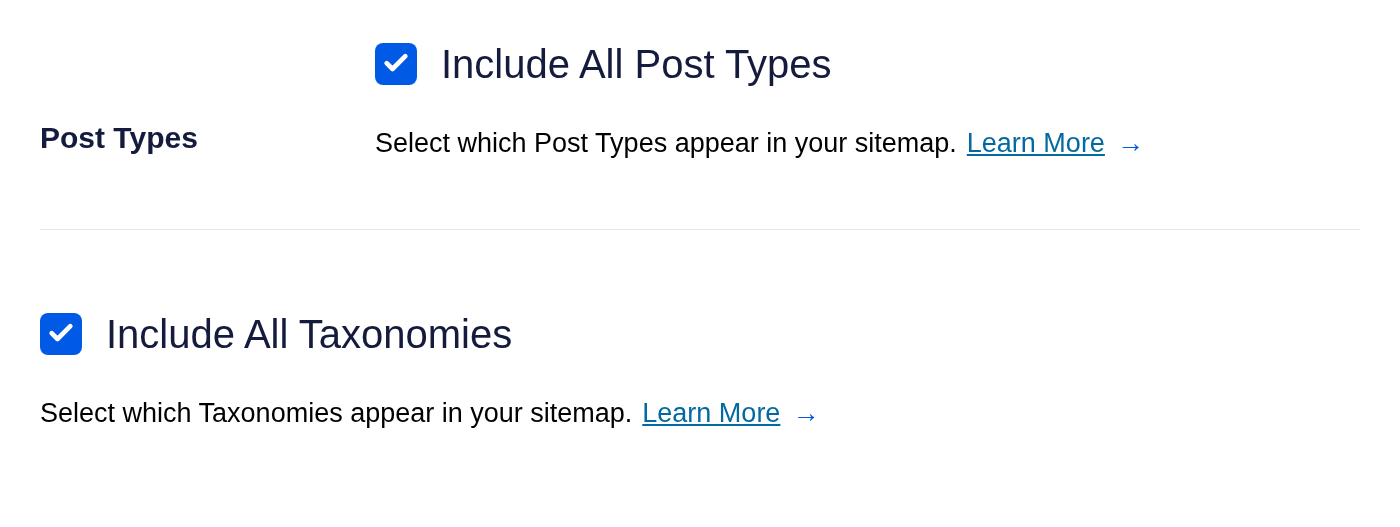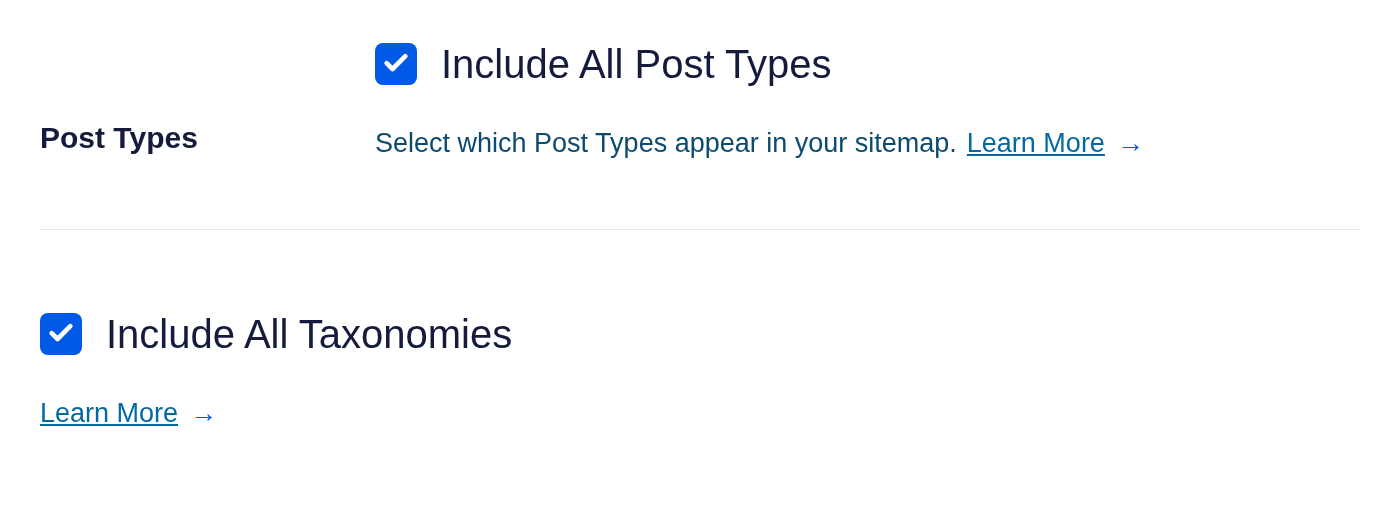--- a/index.html
+++ b/index.html
@@ -68,21 +68,21 @@
   }
   .description-row {
     display: flex;
     align-items: center;
     gap: 10px;
     flex-wrap: wrap;
   }
   .description-text {
     font-size: 27px;
     font-weight: 400;
-    color: #0c4a6e;
+    color: #000000;
   }
   .learn-more-link {
     font-size: 27px;
     font-weight: 400;
     color: #0369a1;
     text-decoration: underline;
     cursor: pointer;
     display: inline-flex;
     align-items: center;
     gap: 6px;
@@ -131,19 +131,20 @@
       <div class="checkbox">
         <span>
           <svg viewBox="0 0 24 24" fill="none" stroke="#ffffff" stroke-width="4" stroke-linecap="round" stroke-linejoin="round">
             <polyline points="4 13 9 18 20 7"></polyline>
           </svg>
         </span>
       </div>
       <div class="checkbox-label">Include All Taxonomies</div>
     </div>
     <div class="description-row">
+      <span class="description-text">Select which Taxonomies appear in your sitemap.</span>
       <span class="link-wrapper">
         <a class="learn-more-link">Learn More</a>
         <span class="arrow-icon">→</span>
       </span>
     </div>
   </div>
 </div>
 
 </body></html>

